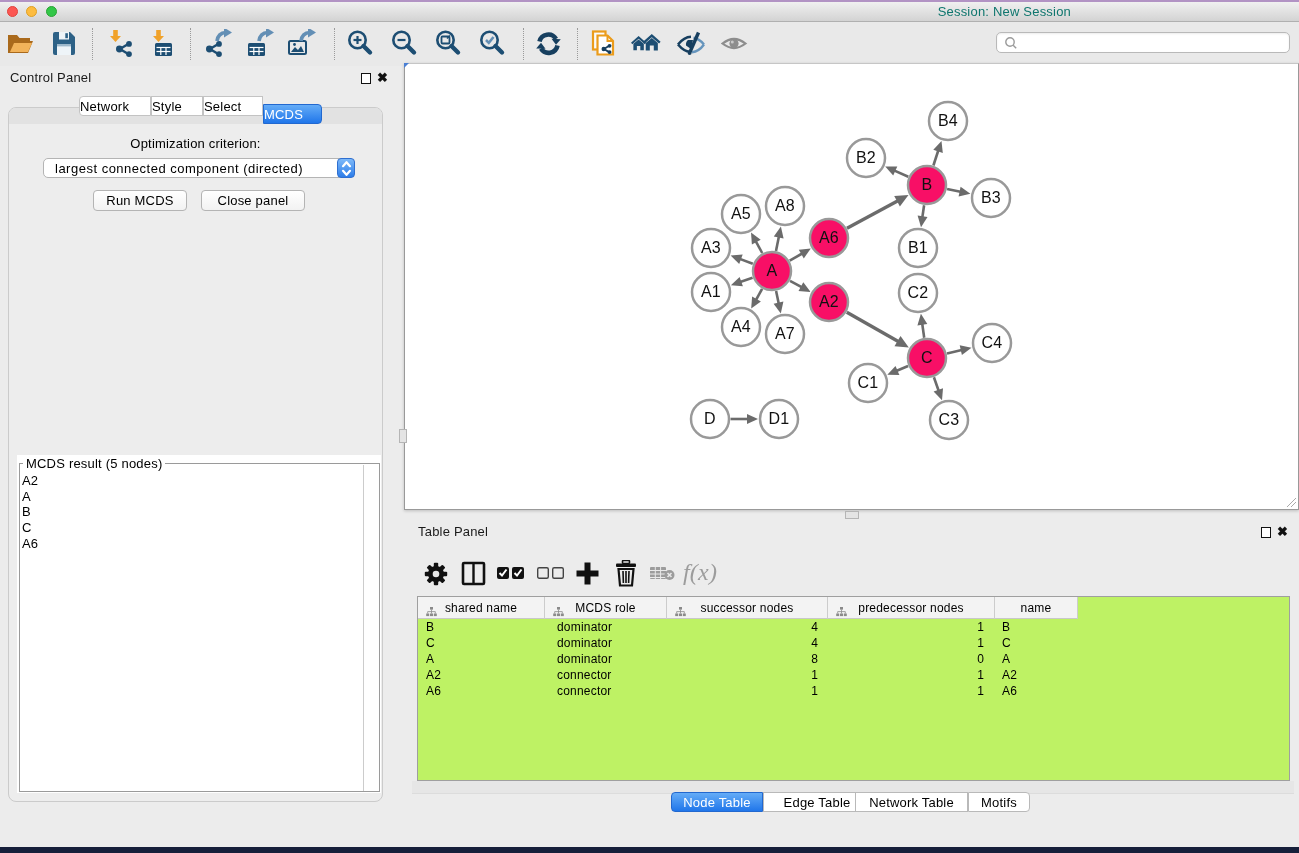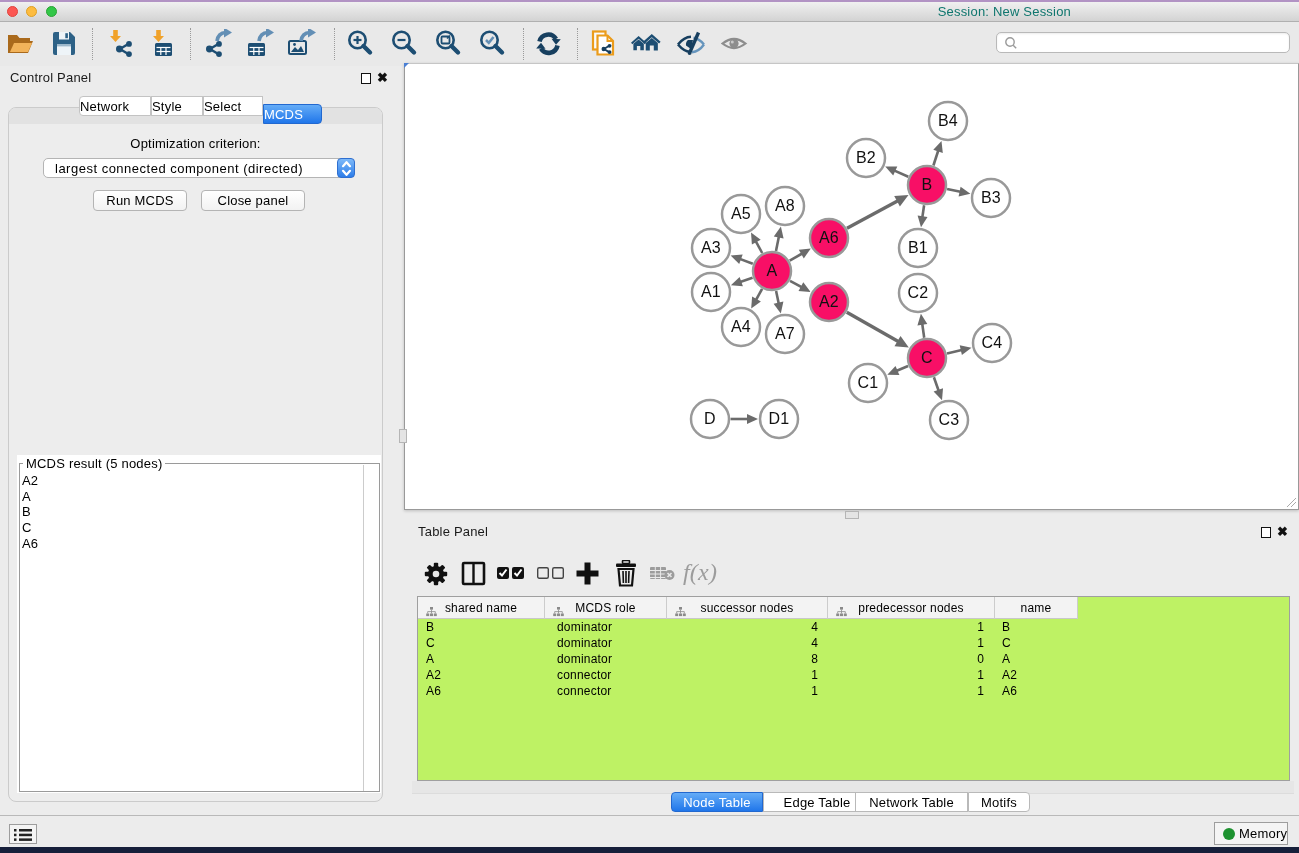--- a/index.html
+++ b/index.html
@@ -484,29 +484,14 @@
       <div class="cell" style="left:139px;top:86px">connector</div>
       <div class="cell" style="left:300px;top:86px;width:100px;text-align:right">1</div>
       <div class="cell" style="left:466px;top:86px;width:100px;text-align:right">1</div>
       <div class="cell" style="left:584px;top:86px">A6</div>
 
 </div>
 <div class="btab" style="left:671px; width:92px; border-radius:4px 0 0 4px; background:linear-gradient(180deg,#64acf7,#2076ea); color:#fff; border-color:#2268cf;">Node Table</div>
 <div class="btab" style="left:763px; width:108px;">Edge Table</div>
 <div class="btab" style="left:855px; width:113px;">Network Table</div>
 <div class="btab" style="left:968px; width:62px; border-radius:0 4px 4px 0;">Motifs</div>
-<div class="abs" id="statusbar">
-  <div id="sb-btn">
-        <svg width="18" height="14" style="position:absolute;left:4px;top:3px" viewBox="0 0 18 14">
-          <g fill="#222">
-            <rect x="0" y="1" width="2.5" height="2.5"></rect>
-            <rect x="5" y="1" width="13" height="2.5"></rect>
-            <rect x="0" y="5.7" width="2.5" height="2.5"></rect>
-            <rect x="5" y="5.7" width="13" height="2.5"></rect>
-            <rect x="0" y="10.4" width="2.5" height="2.5"></rect>
-            <rect x="5" y="10.4" width="13" height="2.5"></rect>
-          </g>
-        </svg>
-      </div>
-  <div id="mem-btn">Memory<div id="mem-dot"></div></div>
-</div>
 <div class="abs" id="botstrip"></div>
 </div>
 
 </body></html>

